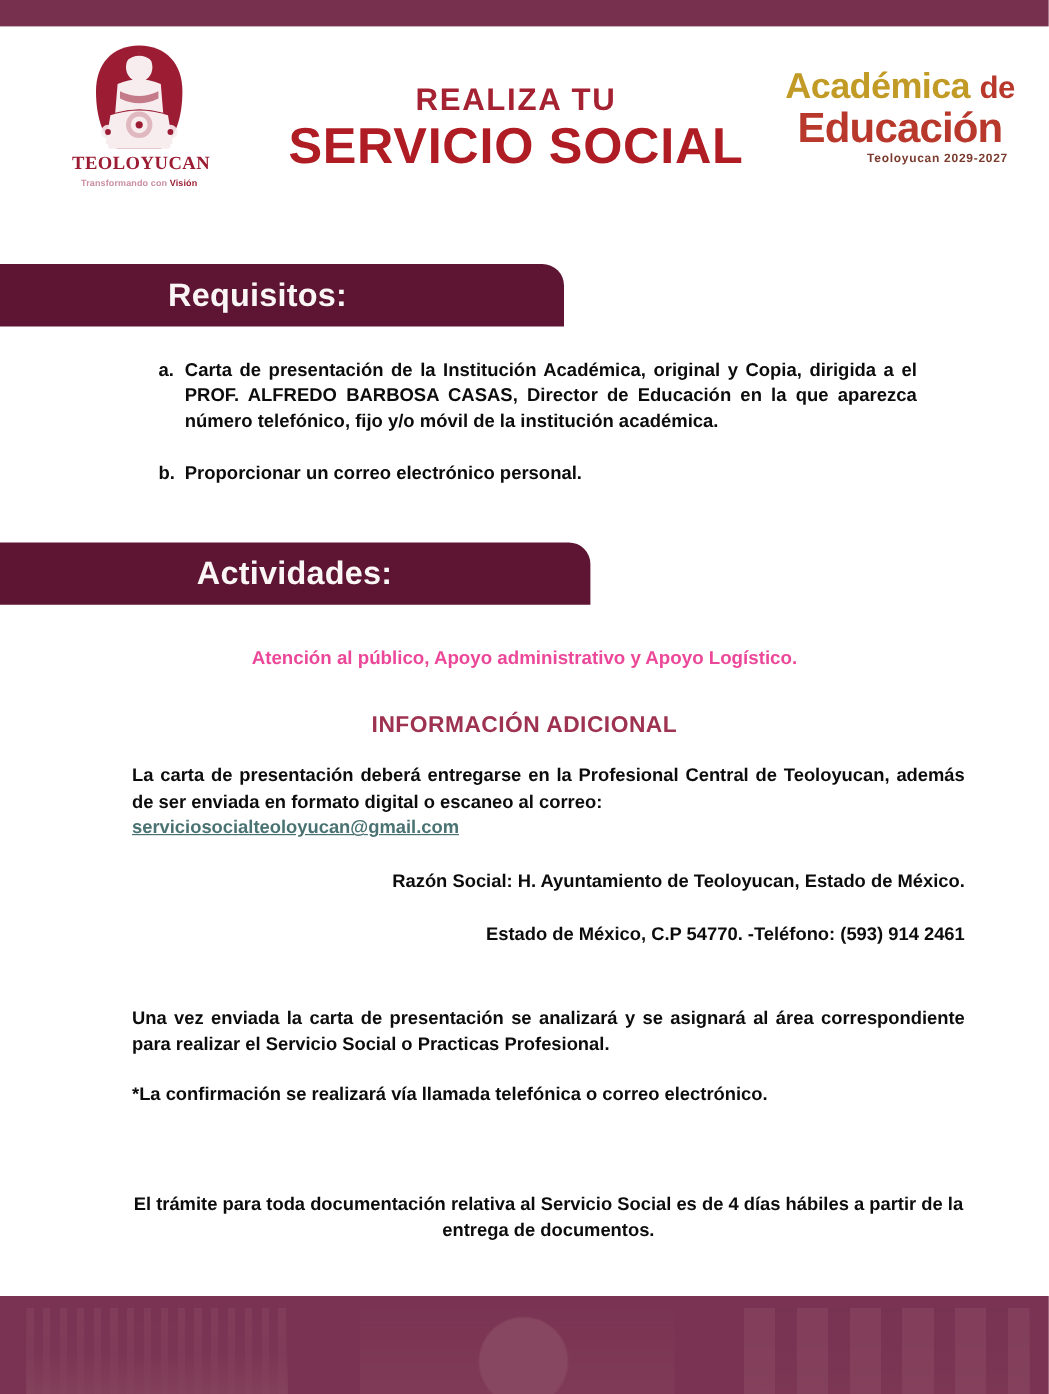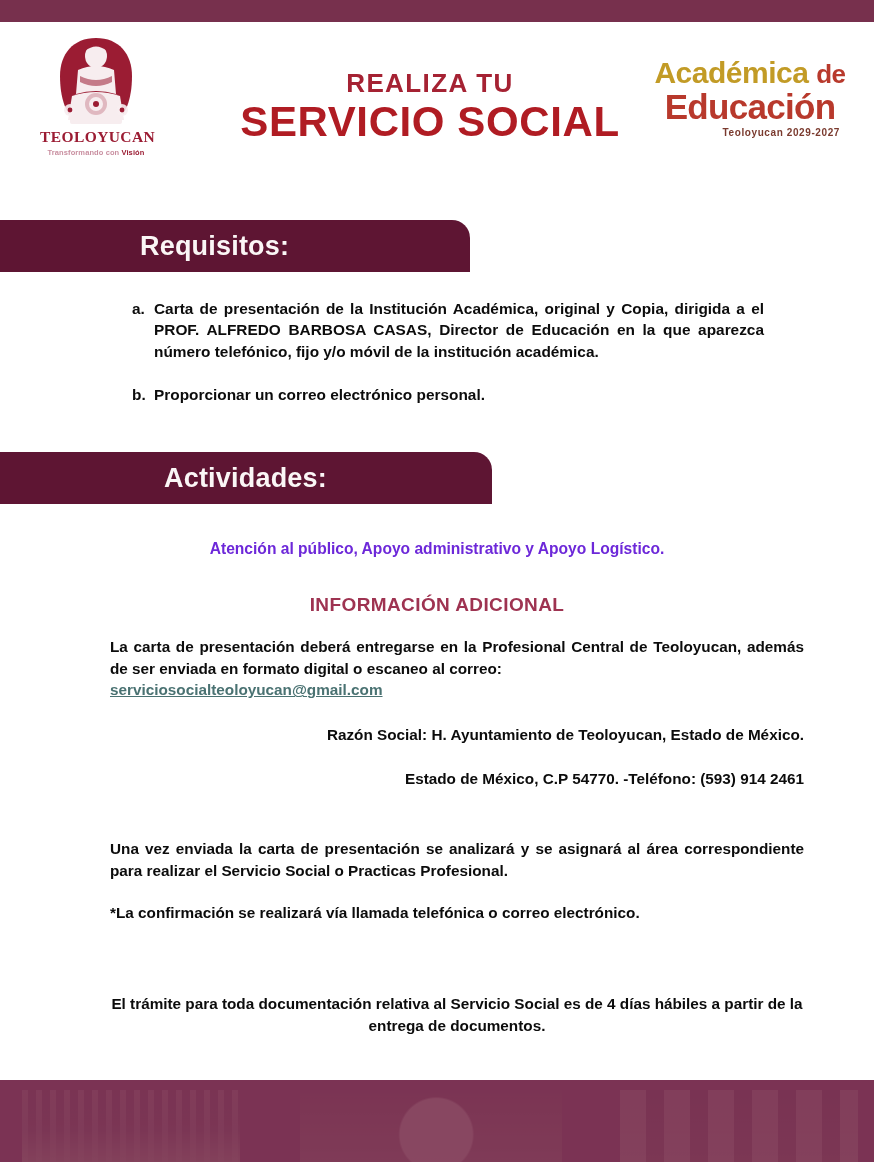--- a/index.html
+++ b/index.html
@@ -37,21 +37,21 @@
   .header {
     position: absolute;
     top: 22px; left: 0;
     width: 874px;
     height: 178px;
   }
 
   
   .crest {
     position: absolute;
-    left: 40px;
+    left: 60px;
     top: 14px;
     width: 112px;
     height: 130px;
   }
   .crest-mark {
     position: relative;
     width: 112px;
     height: 95px;
   }
   .crest-name {
@@ -211,21 +211,21 @@
   #req-item-b .req-text { text-align: left; }
 
   .activities-line {
     position: absolute;
     left: 0;
     top: 540px;
     width: 874px;
     text-align: center;
     font-size: 15.6px;
     font-weight: bold;
-    color: #6d28d9;
+    color: #ec4899;
   }
 
   .info-heading {
     position: absolute;
     left: 0;
     top: 594px;
     width: 874px;
     text-align: center;
     font-size: 19px;
     font-weight: bold;

